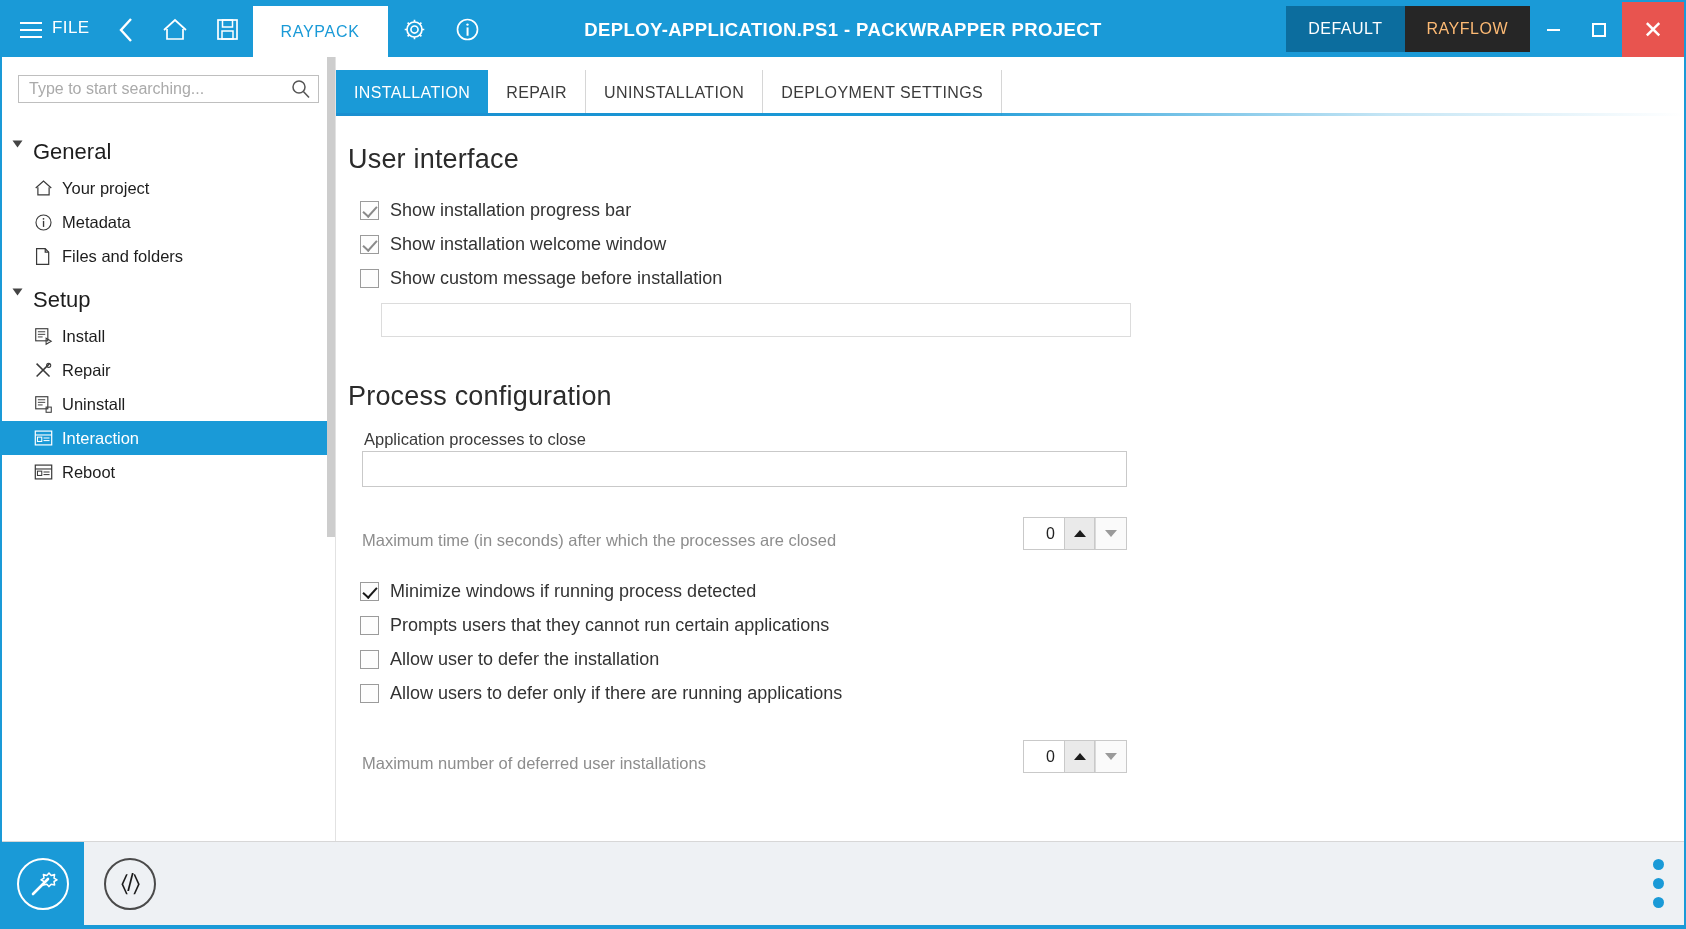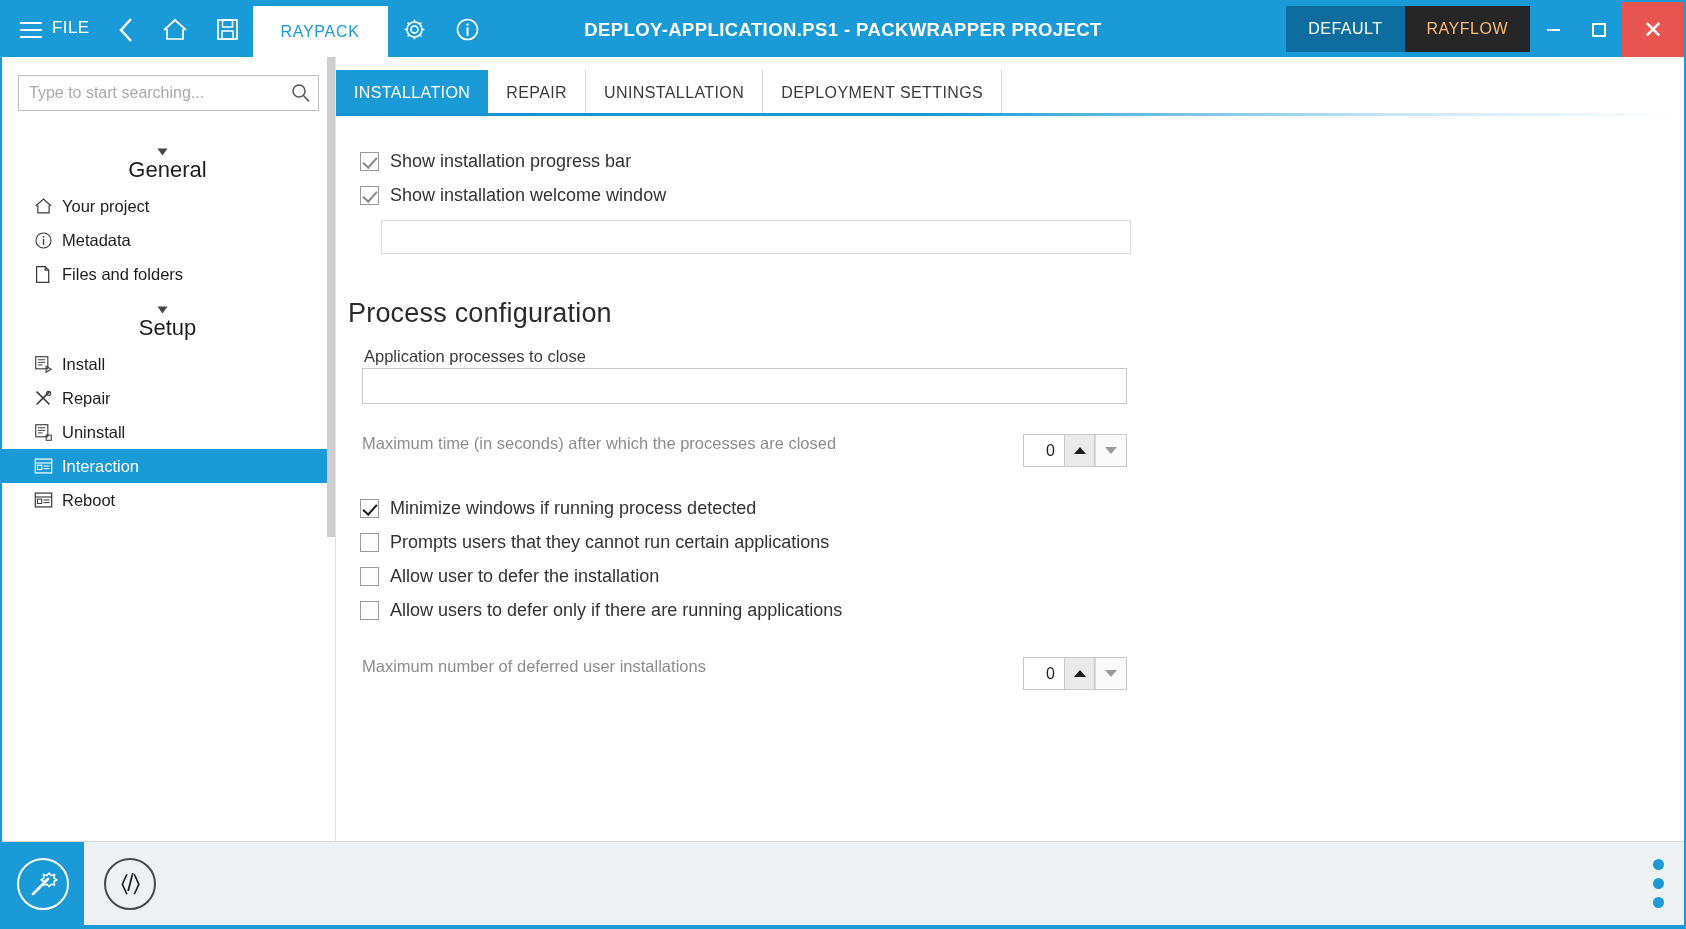--- a/index.html
+++ b/index.html
@@ -90,42 +90,41 @@
   .sidebar {
     width: 334px; min-width: 334px;
     background: #ffffff;
     border-right: 1px solid #e2e2e2;
     display: flex; flex-direction: column;
     position: relative;
     padding-top: 18px;
   }
   .search-wrap {
     margin: 0 16px 22px 16px;
-    height: 36px;
+    height: 28px;
     border: 1px solid #bfbfbf;
     display: flex; align-items: center;
     background: #fff;
   }
   .search-input {
     flex: 1; border: none; outline: none;
     font-size: 16px; font-family: inherit;
     padding: 0 10px; color: #333;
     background: transparent;
   }
   .search-input::placeholder { color: #aaa; }
   .search-icon {
     width: 34px; display: flex; align-items: center; justify-content: center;
     color: #555;
   }
 
   .nav-group-header {
-    display: flex; align-items: center;
+    display: flex; align-items: flex-start;
     padding: 6px 12px 6px 10px;
     margin-top: 8px;
-    flex-direction: column;
   }
   .nav-group-header:first-of-type { margin-top: 0; }
   .tri {
     width: 0; height: 0;
     border-left: 7px solid #444;
     border-top: 5px solid transparent;
     border-bottom: 5px solid transparent;
     transform: rotate(90deg);
     margin-right: 12px;
     margin-left: 2px;
@@ -244,21 +243,21 @@
     width: 765px; height: 36px;
     border: 1px solid #c9c9c9;
     background: #fff;
   }
   .wide-input input {
     width: 100%; height: 100%; border: none; outline: none;
     font-size: 15px; padding: 0 8px; font-family: inherit;
   }
 
   .spin-row {
-    display: flex; align-items: flex-start;
+    display: flex; align-items: flex-end;
     margin: 30px 0 0 26px;
     width: 765px;
   }
   .spin-label { font-size: 16.5px; color: #8d8d8d; flex: 1; }
   .spinner {
     width: 104px; height: 33px;
     border: 1px solid #c9c9c9;
     background: #fff;
     display: flex; align-items: stretch;
   }
@@ -505,28 +504,33 @@
       <div class="tabstrip">
         <div class="tab active">INSTALLATION</div>
         <div class="tab">REPAIR</div>
         <div class="tab">UNINSTALLATION</div>
         <div class="tab">DEPLOYMENT SETTINGS</div>
         <div class="tab-underline"></div>
       </div>
 
       <div class="content">
 
+        <div class="section-title">User interface</div>
 
         <div class="checkrow">
           <span class="cbx checked"></span>
           <label>Show installation progress bar</label>
         </div>
         <div class="checkrow">
           <span class="cbx checked"></span>
           <label>Show installation welcome window</label>
+        </div>
+        <div class="checkrow">
+          <span class="cbx"></span>
+          <label>Show custom message before installation</label>
         </div>
 
         <div class="inline-input">
           <input type="text" value="" style="">
         </div>
 
         <div class="section-title second">Process configuration</div>
 
         <div class="field-label">Application processes to close</div>
         <div class="wide-input">

